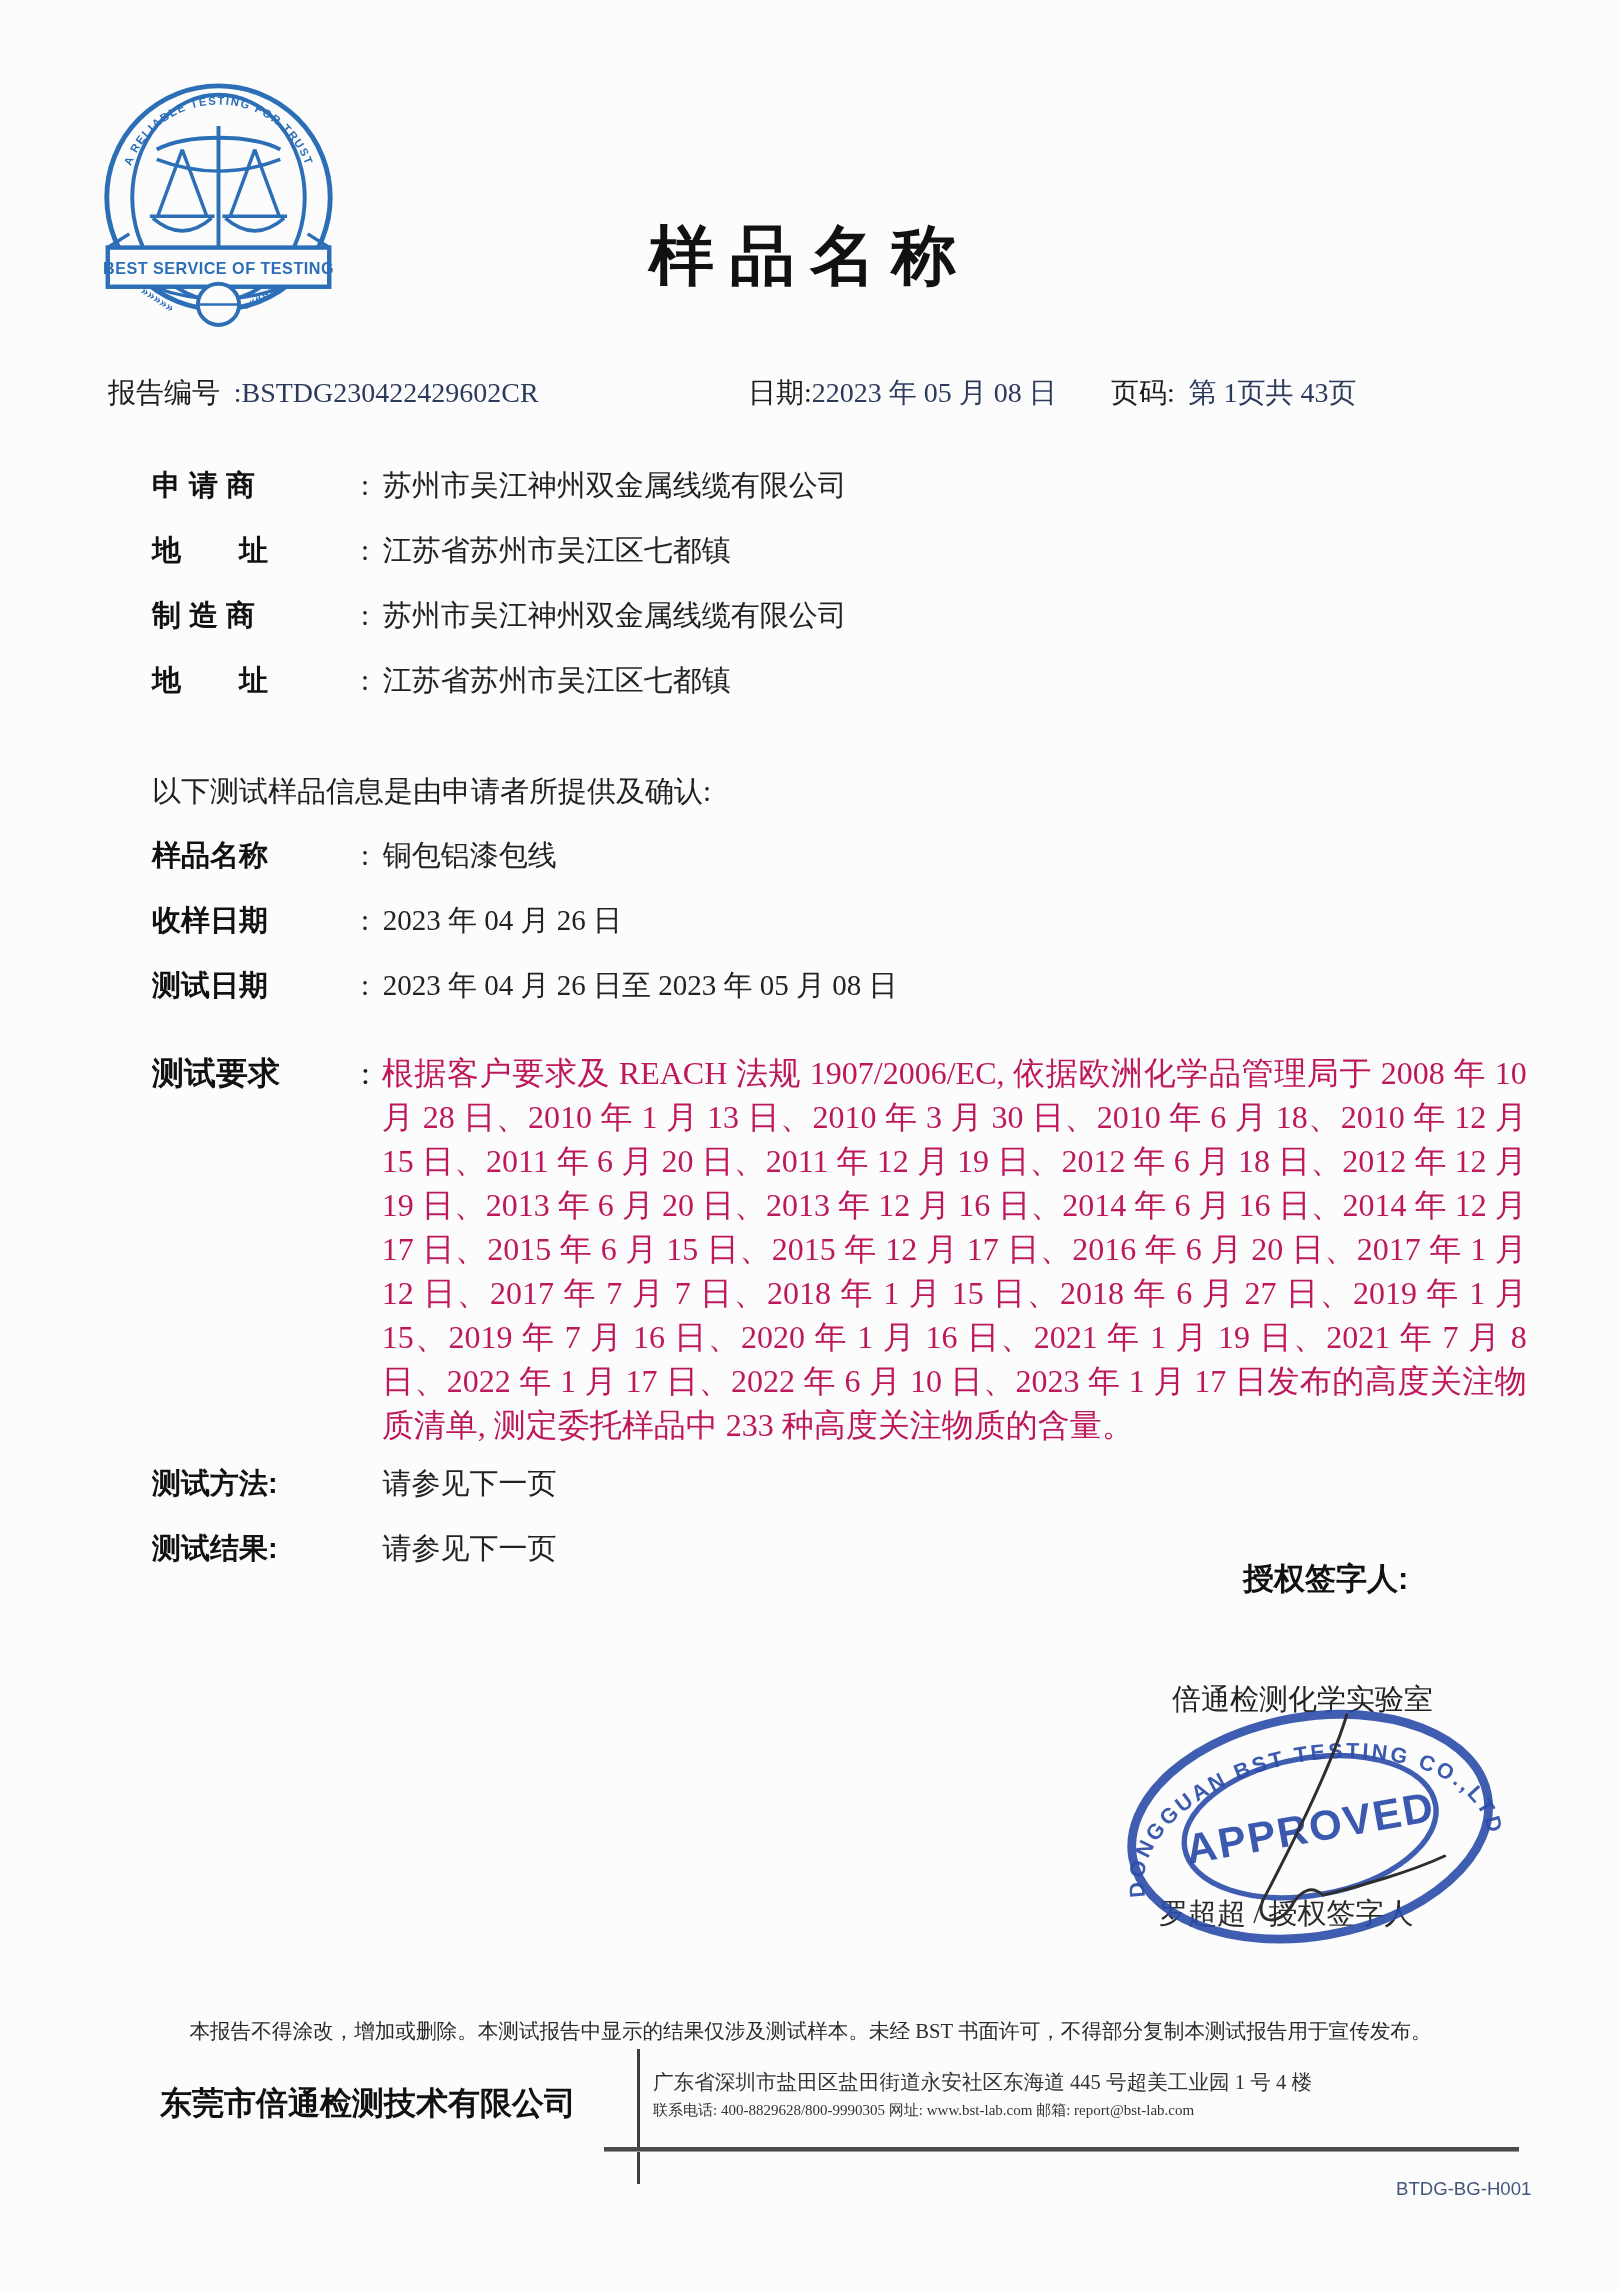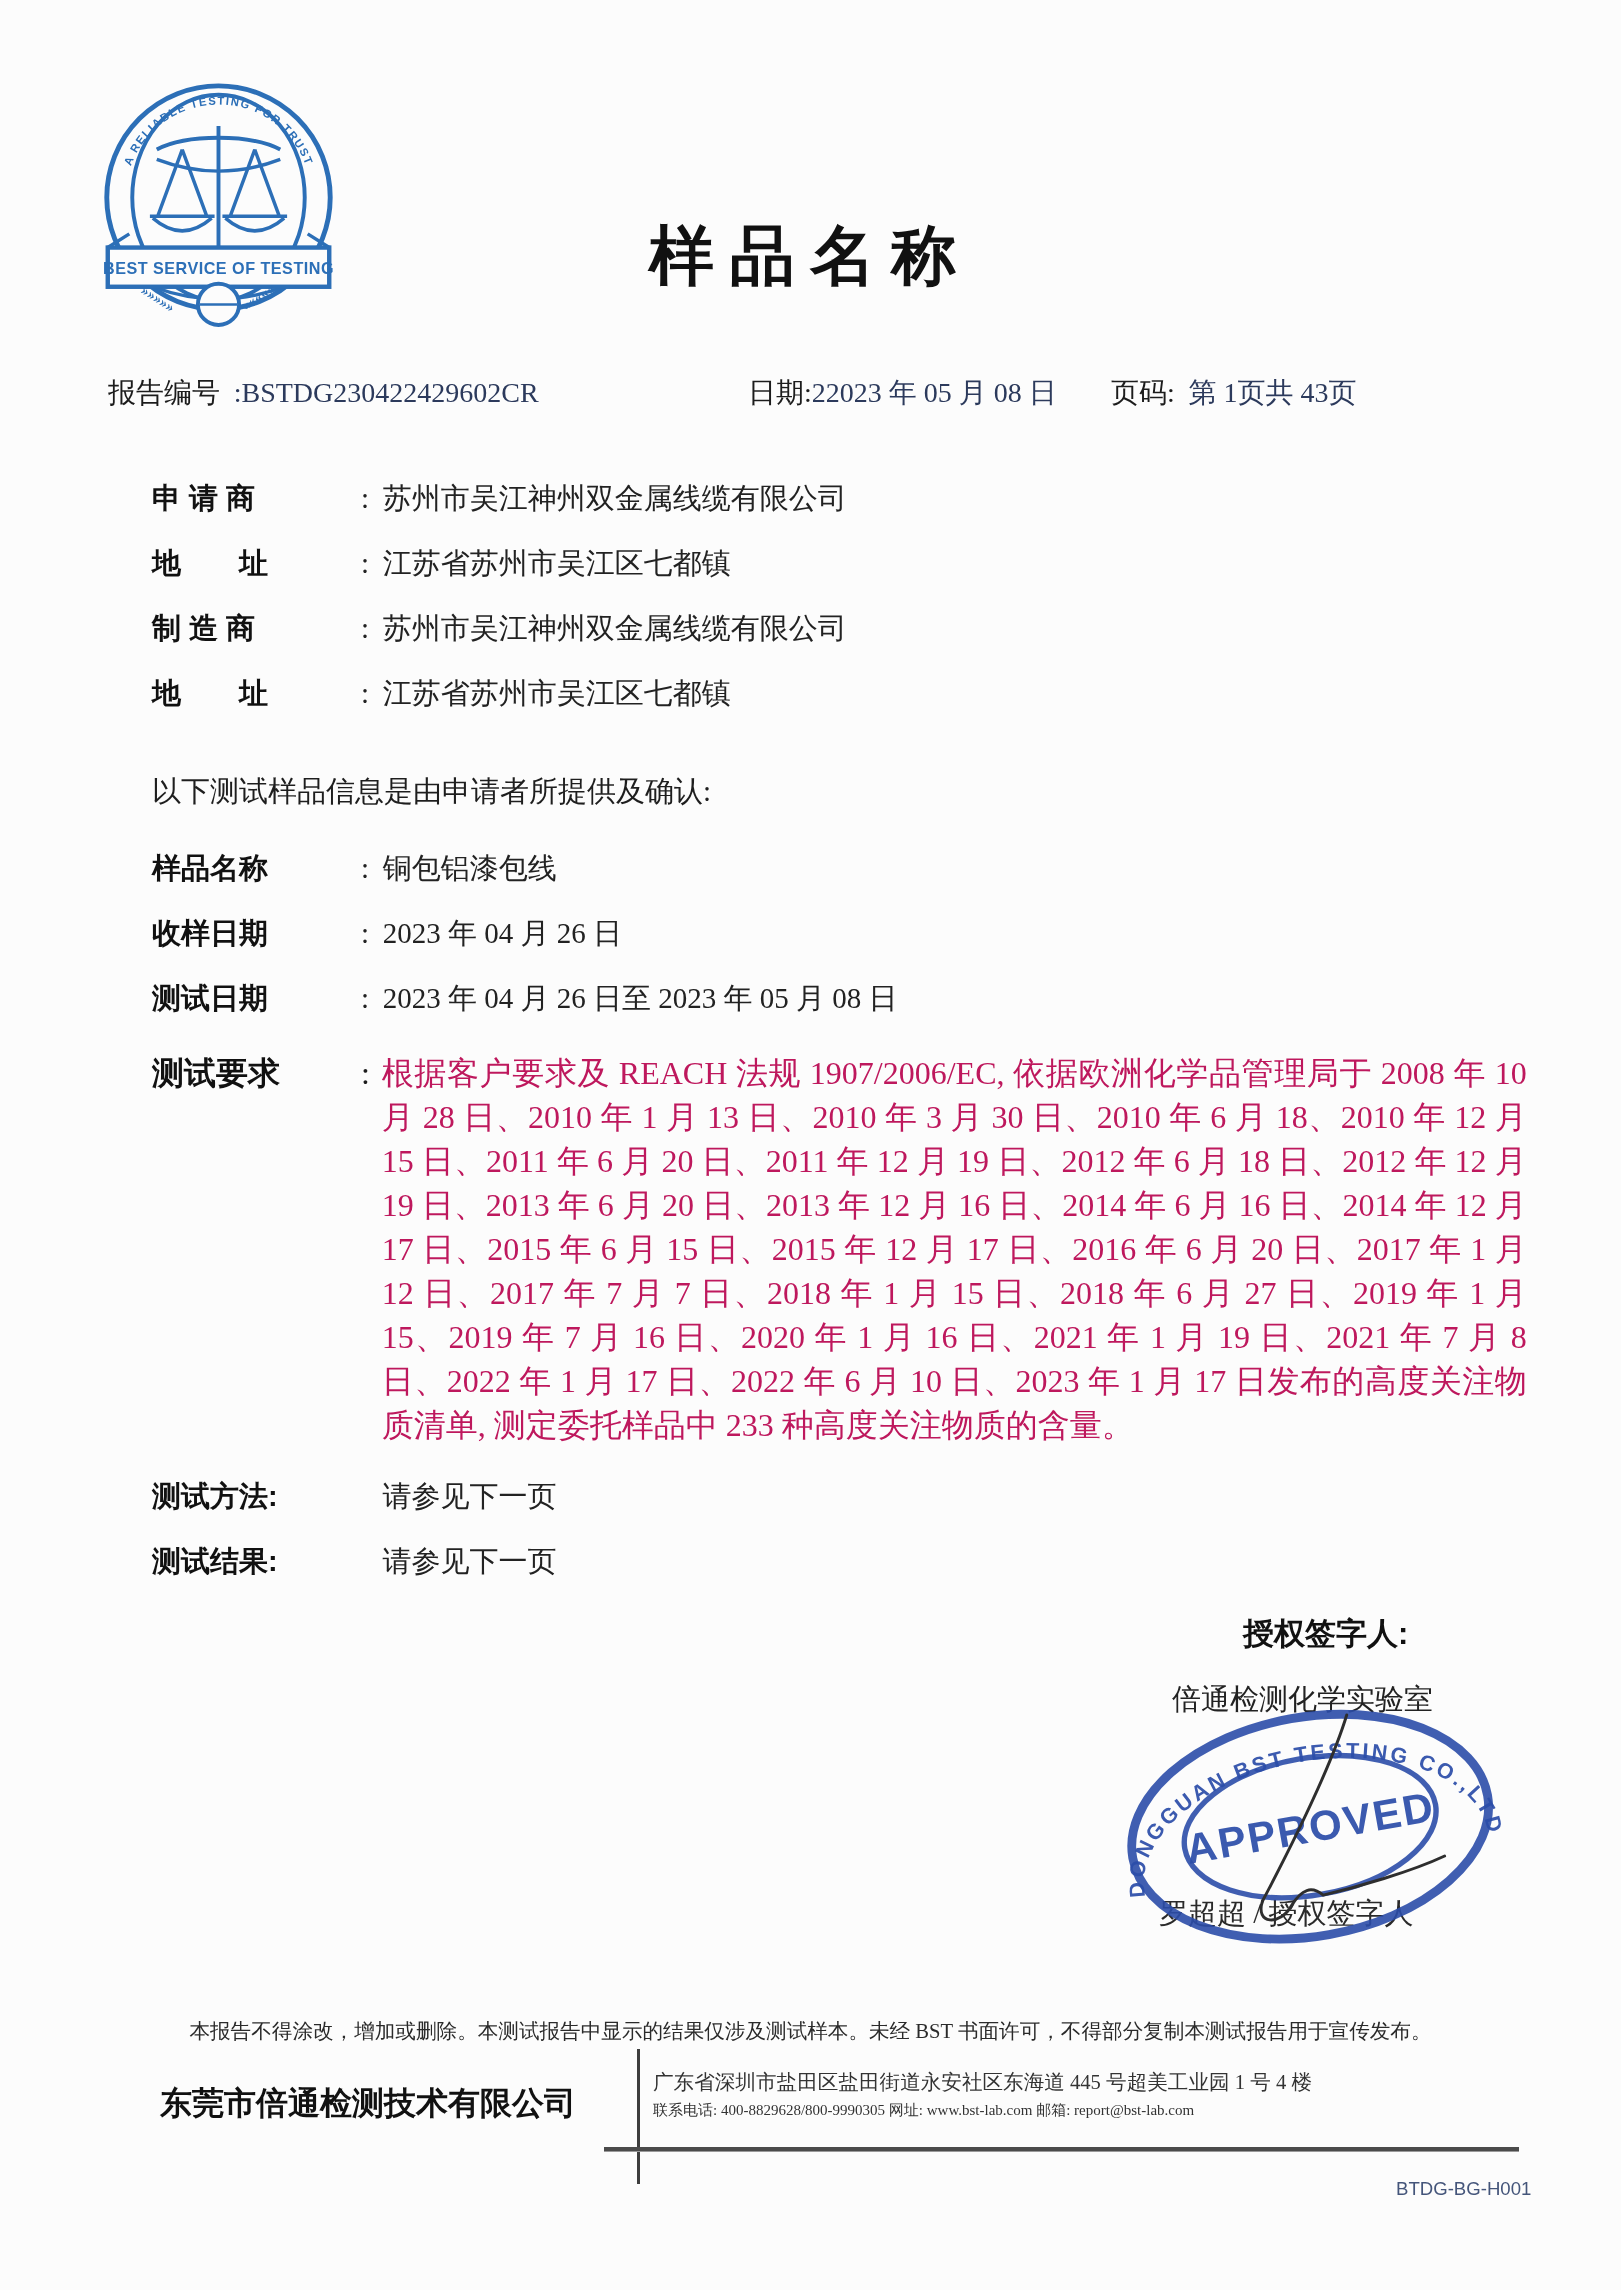--- a/index.html
+++ b/index.html
@@ -24,41 +24,41 @@
   
   .meta{position:absolute;top:374px;left:0;width:100%;font-size:28px;}
   .meta .m1{position:absolute;left:108px;top:0;}
   .meta .m2{position:absolute;left:748px;top:0;}
   .meta .m3{position:absolute;left:1111px;top:0;}
   .meta .num{color:#2c3a5c;}
   .meta .lbl{color:#1c1c1c;}
   .meta .gap{display:inline-block;width:13.7px;}
   
   .rowblock{position:absolute;left:152px;}
-  .row{display:flex;align-items:flex-end;height:65px;font-size:29px;line-height:39px;}
+  .row{display:flex;align-items:center;height:65px;font-size:29px;line-height:39px;}
   .row .lab{
     width:209px;flex:0 0 209px;
     font-family:"Liberation Sans", sans-serif;
     font-weight:700;color:#111;
     white-space:pre;
   }
   .row .colon{flex:0 0 auto;margin-right:13.7px;color:#222;}
   .row .val{color:#222;}
   .intro{position:absolute;left:152px;top:772px;font-size:29px;color:#1e1e1e;}
   
   .req{position:absolute;left:152px;top:1051px;display:flex;font-size:32px;}
   .req .lab{width:209px;flex:0 0 209px;font-family:"Liberation Sans", sans-serif;font-weight:700;color:#111;line-height:44px;}
   .req .colon{flex:0 0 auto;margin-right:11.8px;line-height:44px;}
   .req .val{width:1145px;line-height:44px;text-align:justify;color:#be185d;}
   .method{top:1451px;}
   .result{top:1516px;}
   .simple .lab{width:209px;}
   .simple .val{margin-left:21.6px;}
   
-  .auth-title{position:absolute;left:1243px;top:1613px;font-size:31px;font-weight:700;
+  .auth-title{position:absolute;left:1243px;top:1558px;font-size:31px;font-weight:700;
     font-family:"Liberation Sans", sans-serif;color:#111;}
   .lab-name{position:absolute;left:1172px;top:1680px;font-size:29px;color:#222;}
   .signer{position:absolute;left:1159px;top:1894px;font-size:29px;color:#2a2a2a;z-index:1;}
   .stamp{position:absolute;left:1100px;top:1703px;width:421px;height:260px;z-index:2;}
   
   .disclaimer{position:absolute;top:2017px;left:0;width:100%;text-align:center;
     font-size:20.6px;color:#2a2a2a;}
   .company{position:absolute;left:160px;top:2082px;font-size:32px;font-weight:700;
     font-family:"Liberation Sans", sans-serif;color:#111;}
   .vline{position:absolute;left:637px;top:2049px;width:2.9px;height:135px;background:#3d3d3d;}

